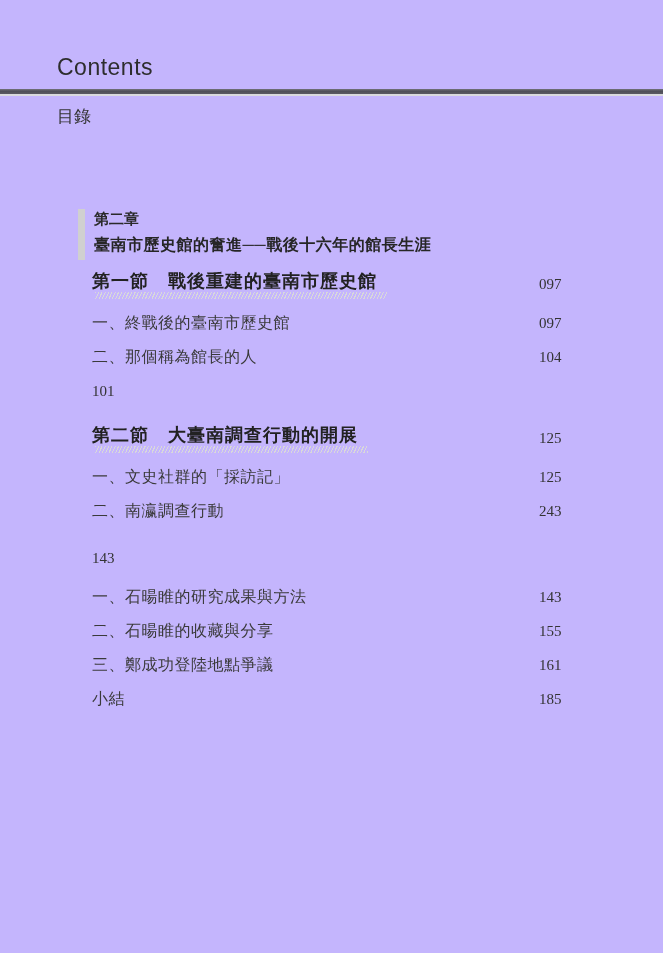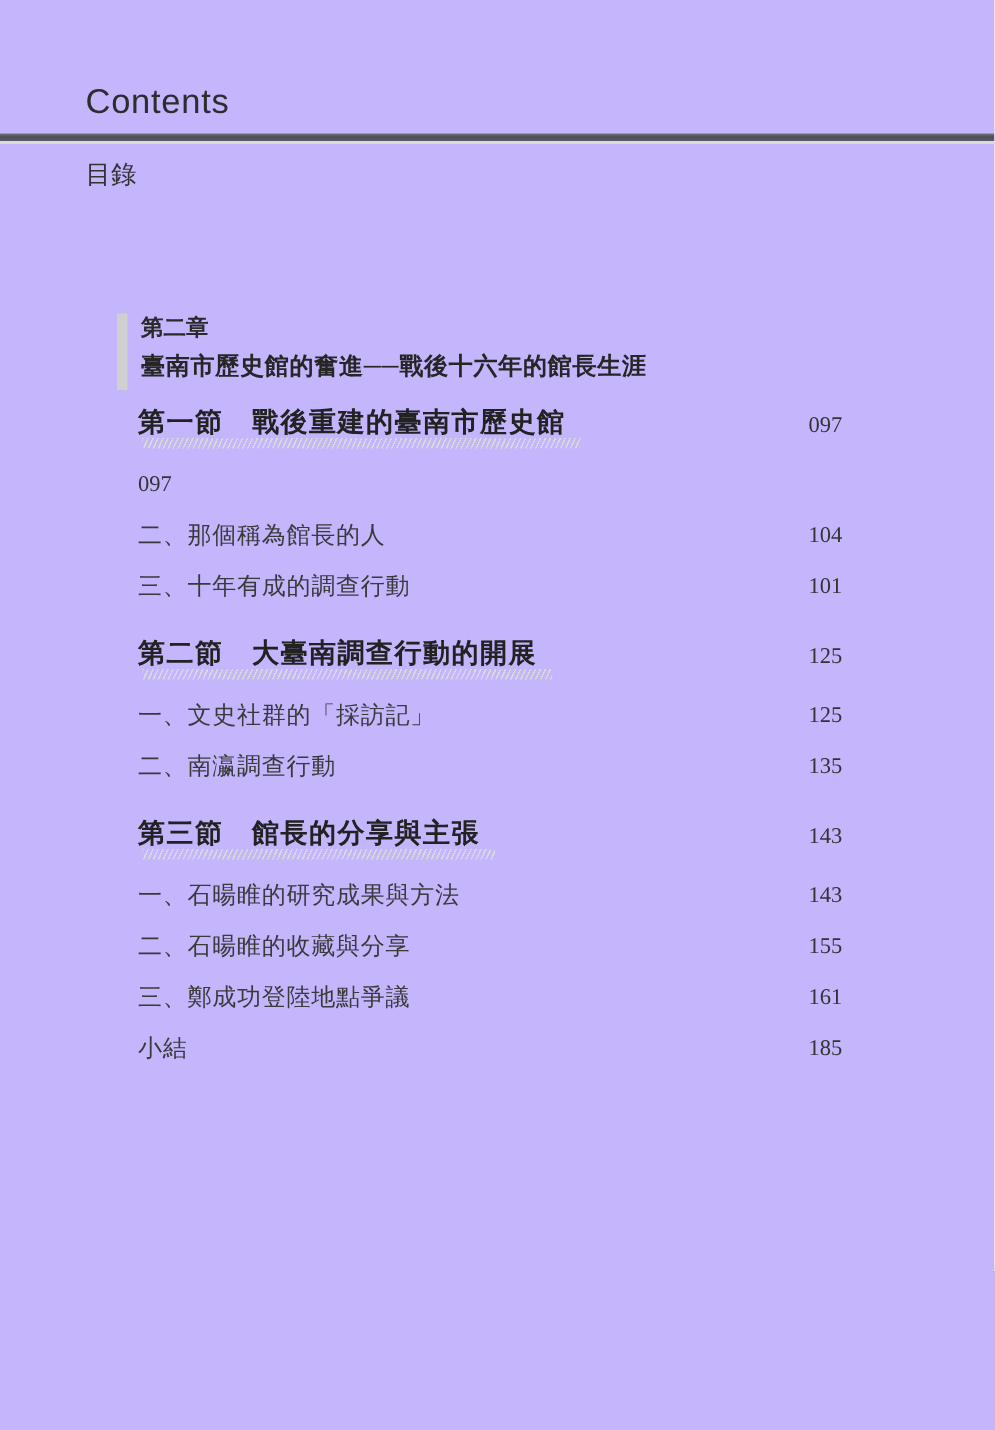--- a/index.html
+++ b/index.html
@@ -91,46 +91,45 @@
     </div>
   </div>
 
   <div class="toc">
 
     <div class="toc-heading">
       <span class="h-label">第一節　戰後重建的臺南市歷史館</span>
       <span class="page-num">097</span>
     </div>
     <div class="toc-item">
+      <span class="i-label">一、終戰後的臺南市歷史館</span>
       <span class="page-num">097</span>
     </div>
     <div class="toc-item">
       <span class="i-label">二、那個稱為館長的人</span>
       <span class="page-num">104</span>
     </div>
     <div class="toc-item">
-      <span class="i-label">三、十年有成的調查行動</span>
       <span class="page-num">101</span>
     </div>
 
     <div class="toc-heading">
       <span class="h-label">第二節　大臺南調查行動的開展</span>
       <span class="page-num">125</span>
     </div>
     <div class="toc-item">
       <span class="i-label">一、文史社群的「採訪記」</span>
       <span class="page-num">125</span>
     </div>
     <div class="toc-item">
       <span class="i-label">二、南瀛調查行動</span>
-      <span class="page-num">135</span>
+      <span class="page-num">243</span>
     </div>
 
     <div class="toc-heading">
-      <span class="h-label">第三節　館長的分享與主張</span>
       <span class="page-num">143</span>
     </div>
     <div class="toc-item">
       <span class="i-label">一、石暘睢的研究成果與方法</span>
       <span class="page-num">143</span>
     </div>
     <div class="toc-item">
       <span class="i-label">二、石暘睢的收藏與分享</span>
       <span class="page-num">155</span>
     </div>

